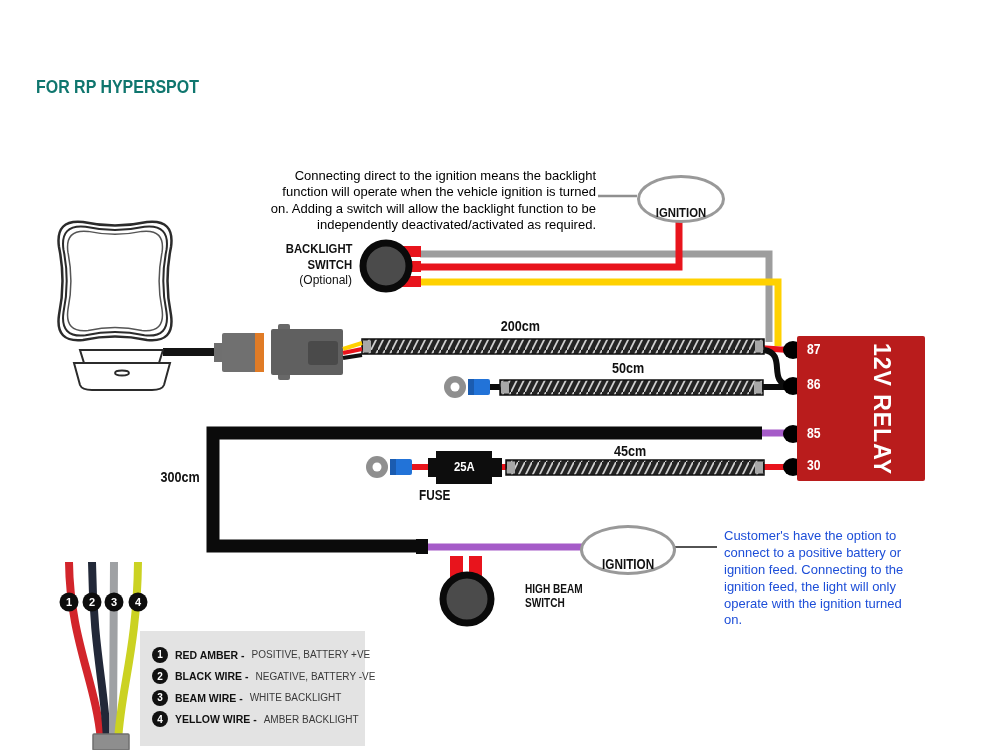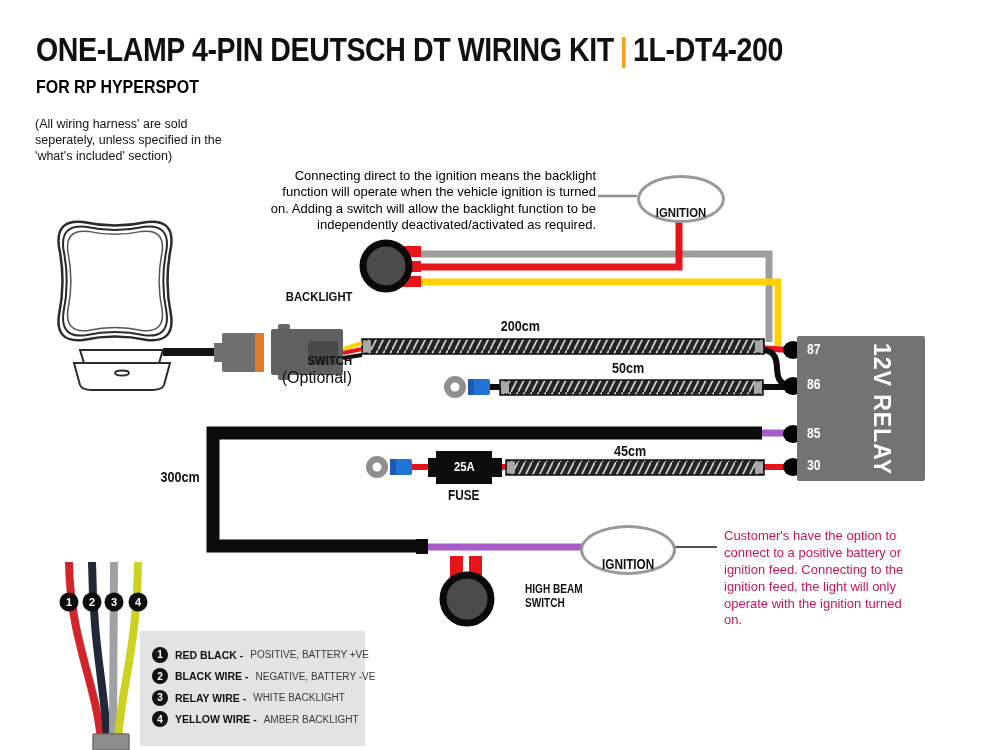--- a/index.html
+++ b/index.html
@@ -5,34 +5,34 @@
   html,body{margin:0;padding:0;background:#fff;}
   #page{position:relative;width:1000px;height:750px;background:#fff;overflow:hidden;
         font-family:"Liberation Sans",sans-serif;color:#111;}
   #wires{position:absolute;left:0;top:0;z-index:1;}
   .abs{position:absolute;z-index:2;}
   .cond{display:inline-block;transform:scaleX(0.84);transform-origin:center;}
   .cond-l{display:inline-block;transform:scaleX(0.84);transform-origin:left center;}
   .cond-r{display:inline-block;transform:scaleX(0.84);transform-origin:right center;}
   .title{left:36px;top:30px;font-size:34px;font-weight:bold;letter-spacing:-0.5px;white-space:nowrap;}
   .title .pipe{color:#F6A21C;font-weight:bold;padding:0 7px;}
-  .subtitle{left:36px;top:76px;font-size:19px;font-weight:bold;color:#000000;}
+  .subtitle{left:36px;top:76px;font-size:19px;font-weight:bold;color:#0f766e;}
   .smallnote{left:35px;top:116px;width:205px;font-size:12.5px;line-height:1.28;color:#131313;}
   .para{left:262px;top:168px;width:334px;font-size:13px;line-height:1.26;text-align:right;color:#000000;}
-  .custnote{left:724px;top:528px;width:182px;font-size:13px;line-height:1.3;color:#be185d;}
+  .custnote{left:724px;top:528px;width:182px;font-size:13px;line-height:1.3;color:#1d4ed8;}
   .oval{background:#fff;border:3.5px solid #999;border-radius:50%;display:flex;
         align-items:flex-end;justify-content:center;font-weight:bold;color:#111;z-index:3;}
   .len{font-weight:bold;font-size:15px;text-align:center;}
   .bl-label{left:238px;top:241px;width:114px;text-align:right;line-height:1.18;}
-  .bl-label .b{font-size:13.5px;font-weight:bold;margin-top:48px;}
-  .bl-label .o{font-size:16px;}
+  .bl-label .b{font-size:13.5px;font-weight:bold;}
+  .bl-label .o{font-size:12px;}
   .hb-label{left:525px;top:582px;line-height:1.18;font-weight:bold;font-size:12px;}
   .fuse-amp{left:436px;top:459px;width:56px;text-align:center;color:#fff;font-weight:bold;font-size:13.5px;}
-  .fuse-lbl{left:436px;top:487px;width:56px;text-align:center;font-weight:bold;font-size:14px;}
-  #relay{left:797px;top:336px;width:128px;height:145px;background:#737373;border-radius:2px;}
+  .fuse-lbl{left:416px;top:487px;width:56px;font-weight:bold;font-size:14px;}
+  #relay{left:797px;top:336px;width:128px;height:145px;background:#b91c1c;border-radius:2px;}
   .pin{position:absolute;left:10px;color:#fff;font-weight:bold;font-size:14.5px;}
   .relay-name{position:absolute;top:50%;left:66%;transform:translate(-50%,-50%) rotate(90deg);
         white-space:nowrap;color:#fff;font-weight:bold;font-size:23px;letter-spacing:1px;}
   #legend{left:140px;top:631px;width:225px;height:115px;background:#E3E3E3;
         padding:13px 0 0 12px;box-sizing:border-box;}
   .lrow{display:flex;align-items:center;gap:7px;height:21.5px;}
   .lnum{width:16px;height:16px;border-radius:50%;background:#111;color:#fff;font-size:10px;
         font-weight:bold;display:flex;align-items:center;justify-content:center;flex:0 0 16px;}
   .lname{font-size:10.5px;font-weight:bold;white-space:nowrap;}
   .ldesc{font-size:10px;color:#3A3A3A;white-space:nowrap;}
@@ -165,25 +165,21 @@
       <circle cx="92" cy="602" r="9.5" fill="#0D0D0D"></circle>
       <circle cx="114" cy="602" r="9.5" fill="#0D0D0D"></circle>
       <circle cx="138" cy="602" r="9.5" fill="#0D0D0D"></circle>
       <text x="69" y="606" fill="#fff">1</text>
       <text x="92" y="606" fill="#fff">2</text>
       <text x="114" y="606" fill="#fff">3</text>
       <text x="138" y="606" fill="#fff">4</text>
     </g>
   </svg>
 
-  <div class="abs title">
-    <span class="cond-l"><span>ONE-LAMP 4-PIN DEUTSCH DT WIRING KIT</span><span class="pipe">|</span><span>1L-DT4-200</span></span>
-  </div>
   <div class="abs subtitle"><span class="cond-l">FOR RP HYPERSPOT</span></div>
-  <div class="abs smallnote">(All wiring harness' are sold seperately, unless specified in the 'what's included' section)</div>
 
   <div class="abs para">Connecting direct to the ignition means the backlight function will operate when the vehicle ignition is turned on. Adding a switch will allow the backlight function to be independently deactivated/activated as required.</div>
   <div class="abs custnote">Customer's have the option to connect to a positive battery or ignition feed. Connecting to the ignition feed, the light will only operate with the ignition turned on.</div>
 
   <div class="abs bl-label">
     <div class="b"><span class="cond-r">BACKLIGHT</span></div>
     <div class="b"><span class="cond-r">SWITCH</span></div>
     <div class="o">(Optional)</div>
   </div>
 
@@ -211,31 +207,31 @@
     <div class="pin" style="top:5px;"><span class="cond-l">87</span></div>
     <div class="pin" style="top:40px;"><span class="cond-l">86</span></div>
     <div class="pin" style="top:89px;"><span class="cond-l">85</span></div>
     <div class="pin" style="top:121px;"><span class="cond-l">30</span></div>
     <div class="relay-name">12V RELAY</div>
   </div>
 
   <div class="abs" id="legend">
     <div class="lrow">
       <span class="lnum">1</span>
-      <span class="lname">RED BLACK -</span>
+      <span class="lname">RED AMBER -</span>
       <span class="ldesc">POSITIVE, BATTERY +VE</span>
     </div>
     <div class="lrow">
       <span class="lnum">2</span>
       <span class="lname">BLACK WIRE -</span>
       <span class="ldesc">NEGATIVE, BATTERY -VE</span>
     </div>
     <div class="lrow">
       <span class="lnum">3</span>
-      <span class="lname">RELAY WIRE -</span>
+      <span class="lname">BEAM WIRE -</span>
       <span class="ldesc">WHITE BACKLIGHT</span>
     </div>
     <div class="lrow">
       <span class="lnum">4</span>
       <span class="lname">YELLOW WIRE -</span>
       <span class="ldesc">AMBER BACKLIGHT</span>
     </div>
   </div>
 
 </div>

